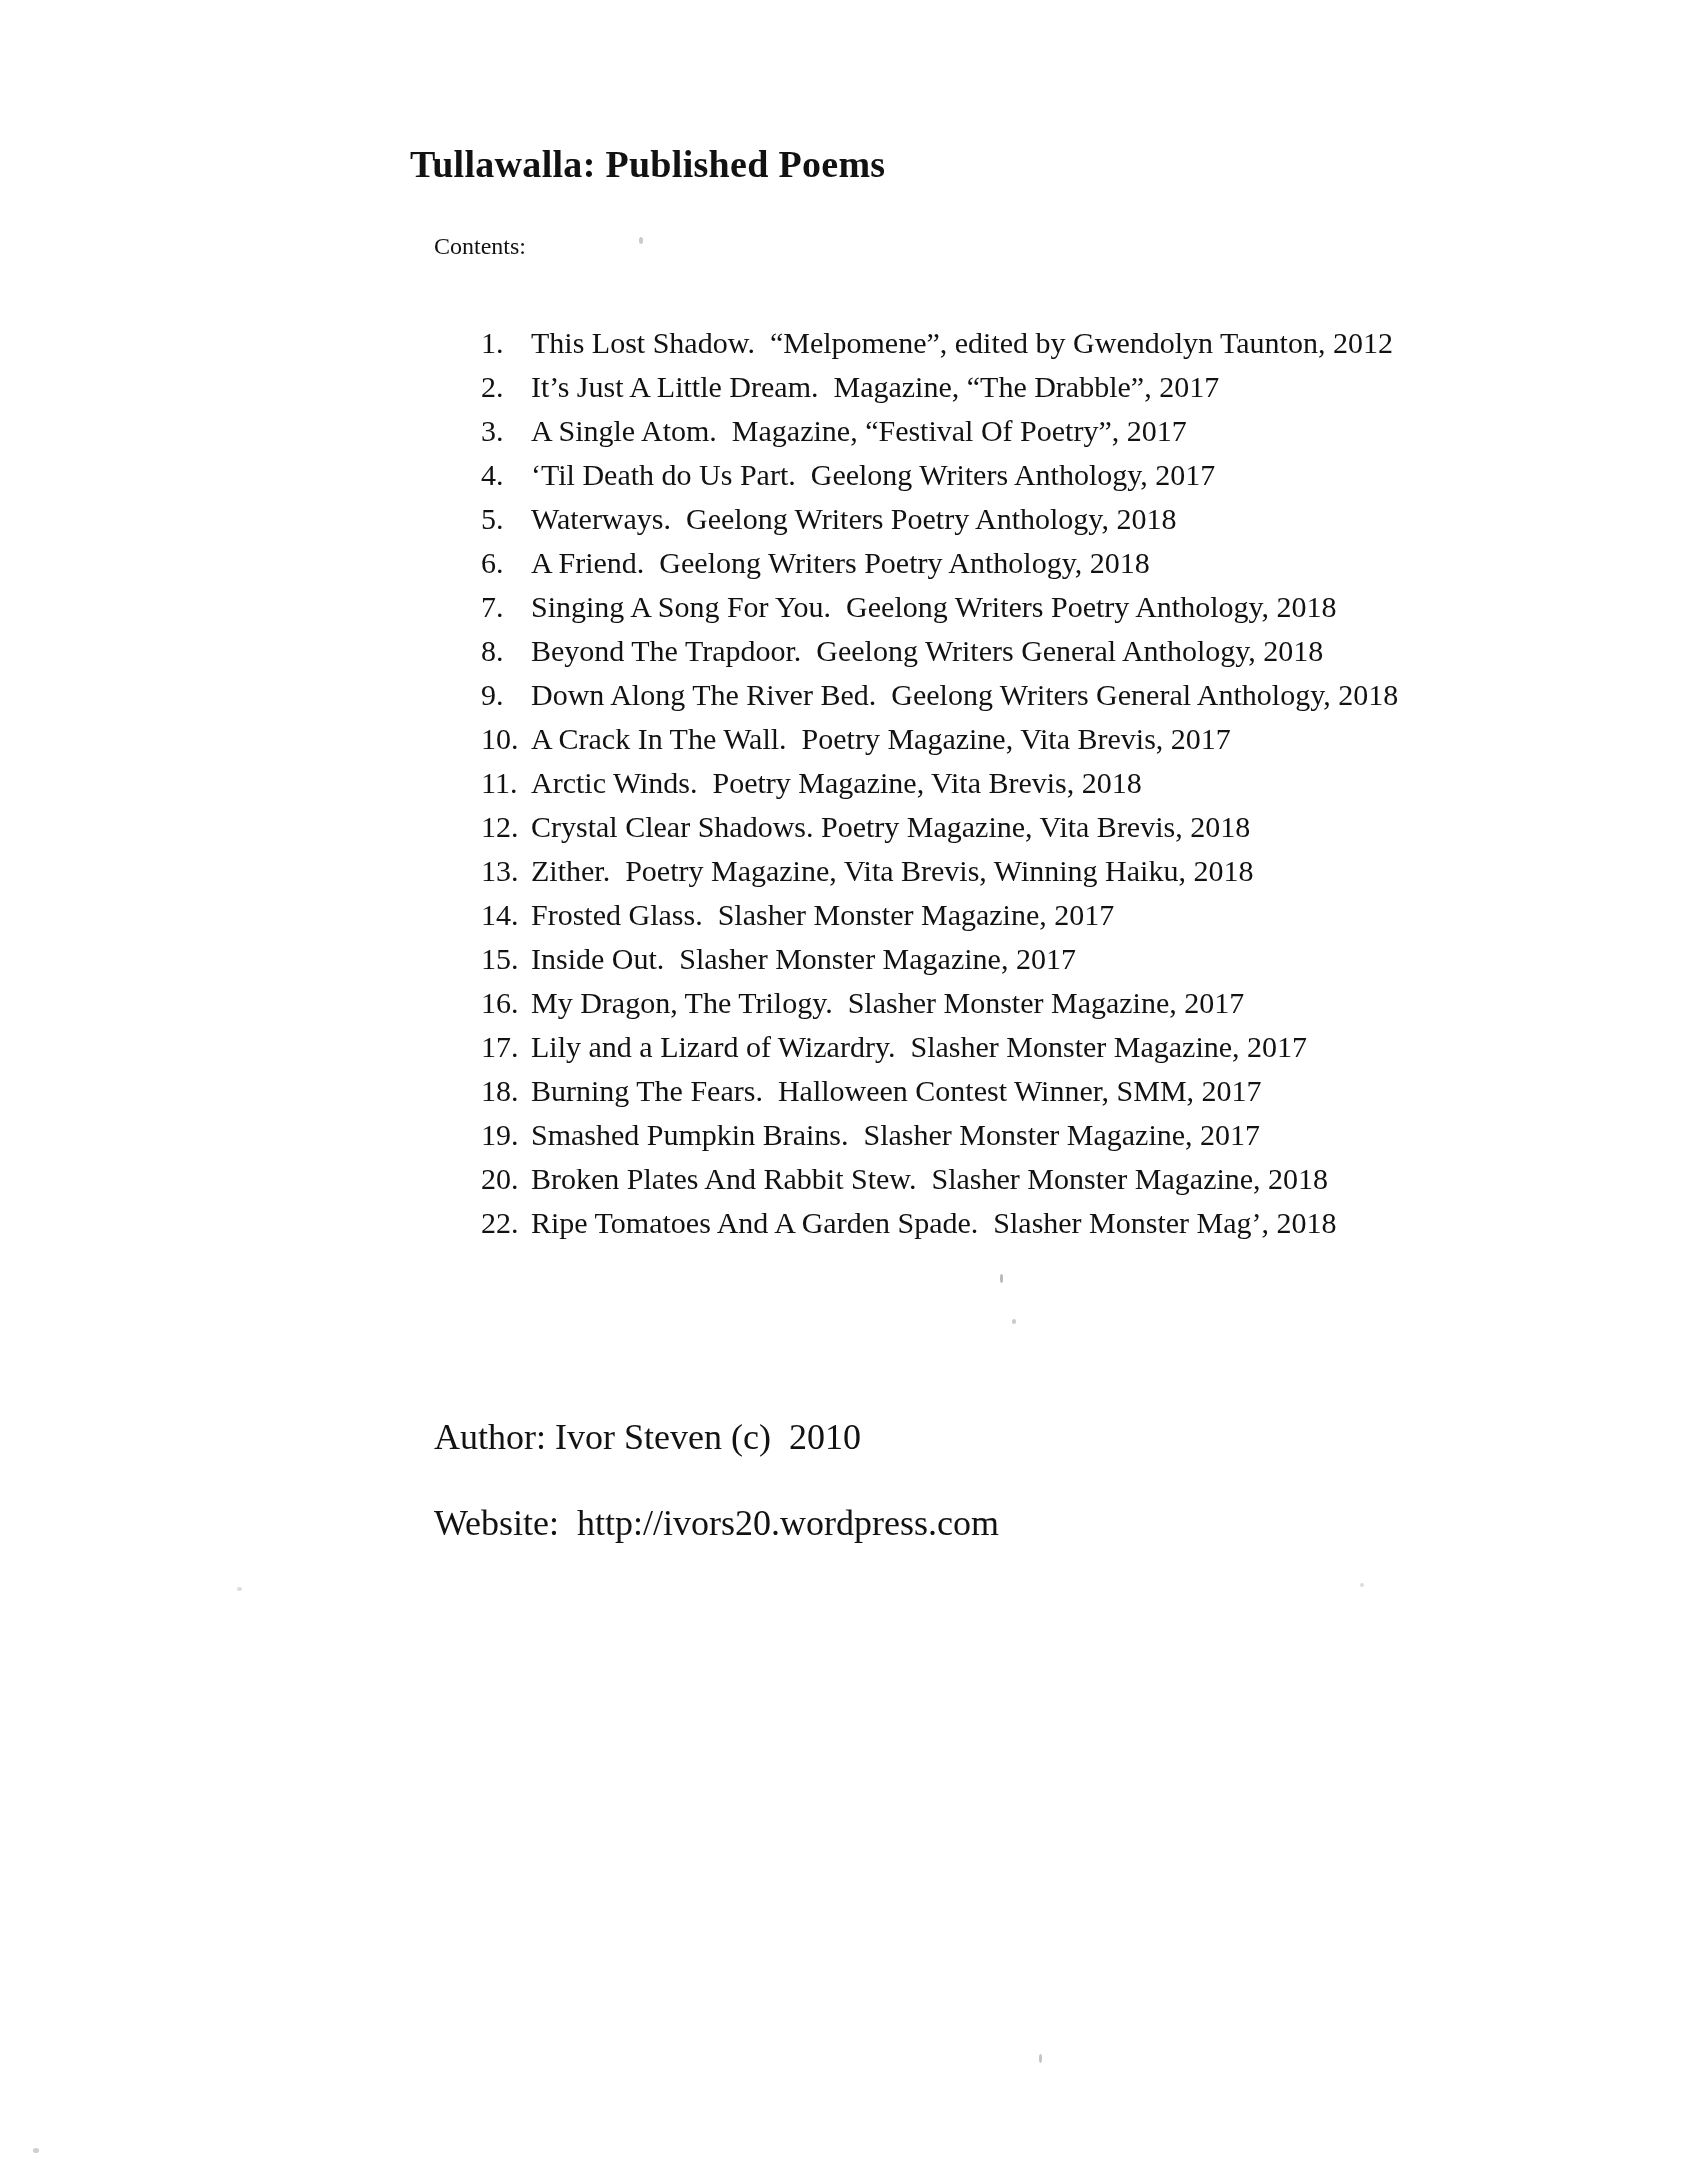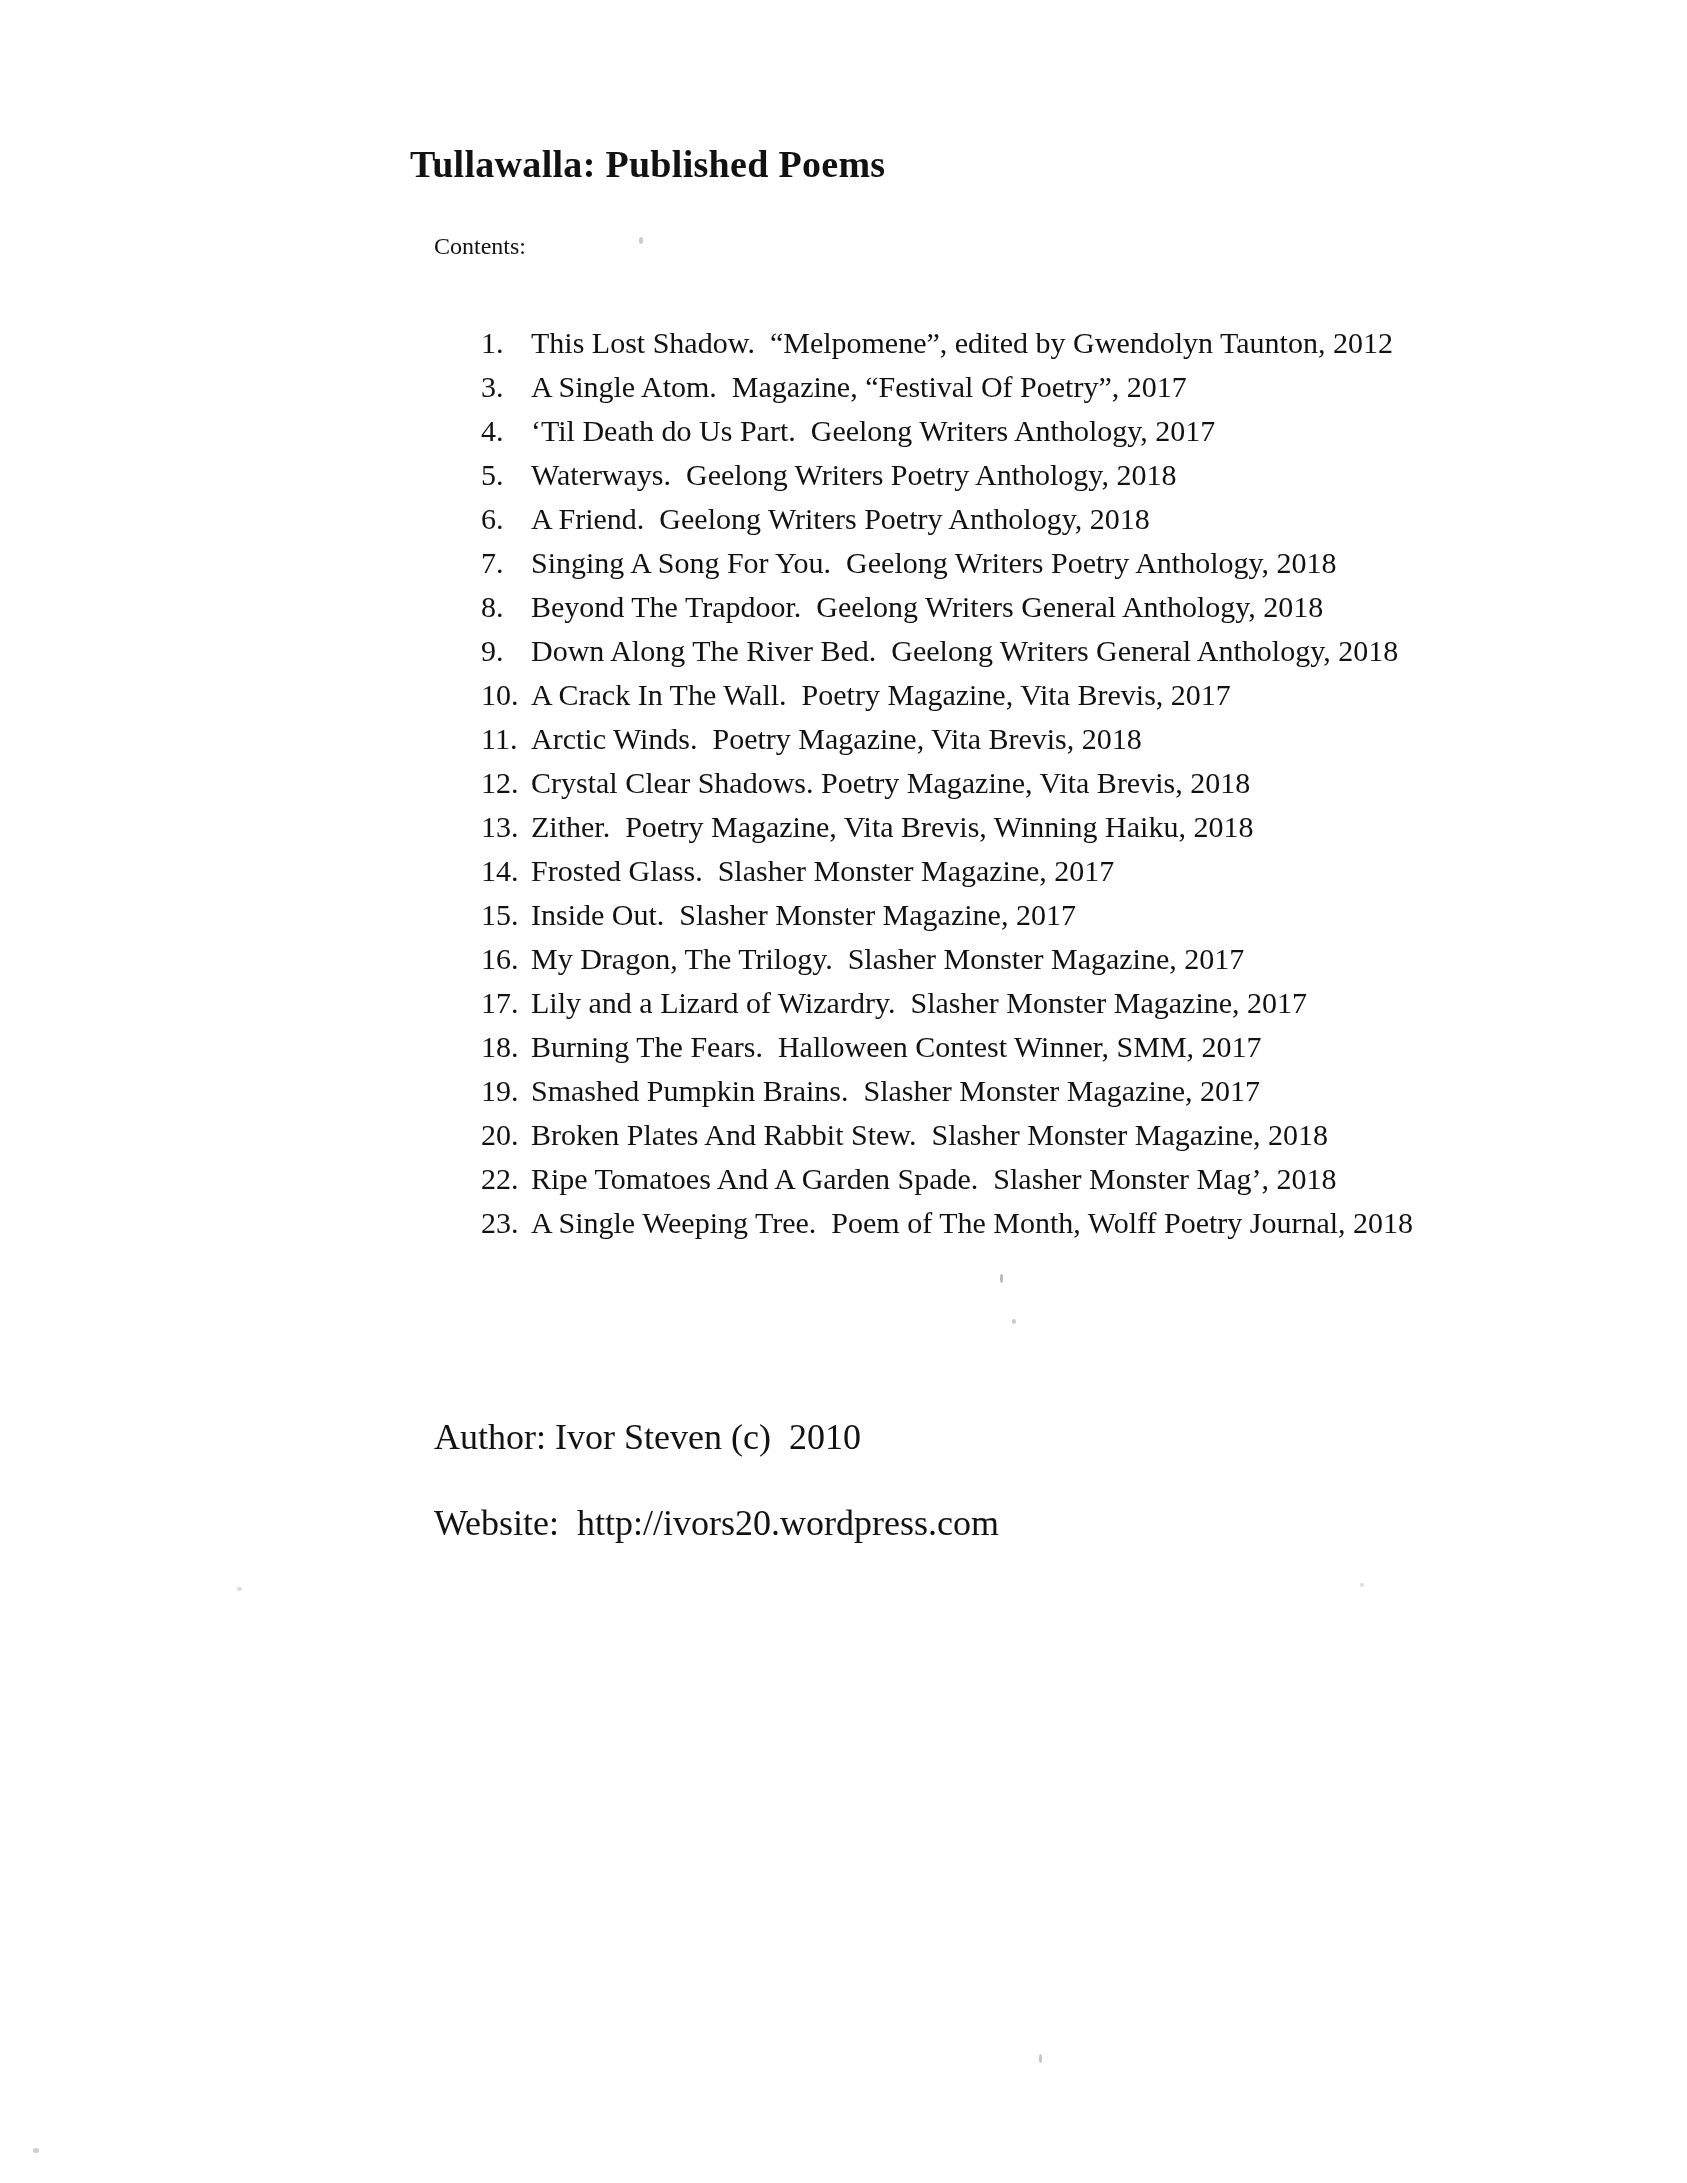--- a/index.html
+++ b/index.html
@@ -89,40 +89,40 @@
 <body>
 
 <div class="page">
 
   <div class="doc-title">Tullawalla: Published Poems</div>
 
   <div class="contents-heading">Contents:</div>
 
   <div class="contents-list">
     <div class="list-row"><span class="item-num">1.</span><span class="item-text">This Lost Shadow.  “Melpomene”, edited by Gwendolyn Taunton, 2012</span></div>
+    <div class="list-row"><span class="item-num">2.</span><span class="item-text">It’s Just A Little Dream.  Magazine, “The Drabble”, 2017</span></div>
     <div class="list-row"><span class="item-num">3.</span><span class="item-text">A Single Atom.  Magazine, “Festival Of Poetry”, 2017</span></div>
     <div class="list-row"><span class="item-num">4.</span><span class="item-text">‘Til Death do Us Part.  Geelong Writers Anthology, 2017</span></div>
     <div class="list-row"><span class="item-num">5.</span><span class="item-text">Waterways.  Geelong Writers Poetry Anthology, 2018</span></div>
     <div class="list-row"><span class="item-num">6.</span><span class="item-text">A Friend.  Geelong Writers Poetry Anthology, 2018</span></div>
     <div class="list-row"><span class="item-num">7.</span><span class="item-text">Singing A Song For You.  Geelong Writers Poetry Anthology, 2018</span></div>
     <div class="list-row"><span class="item-num">8.</span><span class="item-text">Beyond The Trapdoor.  Geelong Writers General Anthology, 2018</span></div>
     <div class="list-row"><span class="item-num">9.</span><span class="item-text">Down Along The River Bed.  Geelong Writers General Anthology, 2018</span></div>
     <div class="list-row"><span class="item-num">10.</span><span class="item-text">A Crack In The Wall.  Poetry Magazine, Vita Brevis, 2017</span></div>
     <div class="list-row"><span class="item-num">11.</span><span class="item-text">Arctic Winds.  Poetry Magazine, Vita Brevis, 2018</span></div>
     <div class="list-row"><span class="item-num">12.</span><span class="item-text">Crystal Clear Shadows. Poetry Magazine, Vita Brevis, 2018</span></div>
     <div class="list-row"><span class="item-num">13.</span><span class="item-text">Zither.  Poetry Magazine, Vita Brevis, Winning Haiku, 2018</span></div>
     <div class="list-row"><span class="item-num">14.</span><span class="item-text">Frosted Glass.  Slasher Monster Magazine, 2017</span></div>
     <div class="list-row"><span class="item-num">15.</span><span class="item-text">Inside Out.  Slasher Monster Magazine, 2017</span></div>
     <div class="list-row"><span class="item-num">16.</span><span class="item-text">My Dragon, The Trilogy.  Slasher Monster Magazine, 2017</span></div>
     <div class="list-row"><span class="item-num">17.</span><span class="item-text">Lily and a Lizard of Wizardry.  Slasher Monster Magazine, 2017</span></div>
     <div class="list-row"><span class="item-num">18.</span><span class="item-text">Burning The Fears.  Halloween Contest Winner, SMM, 2017</span></div>
     <div class="list-row"><span class="item-num">19.</span><span class="item-text">Smashed Pumpkin Brains.  Slasher Monster Magazine, 2017</span></div>
     <div class="list-row"><span class="item-num">20.</span><span class="item-text">Broken Plates And Rabbit Stew.  Slasher Monster Magazine, 2018</span></div>
     <div class="list-row"><span class="item-num">22.</span><span class="item-text">Ripe Tomatoes And A Garden Spade.  Slasher Monster Mag’, 2018</span></div>
-    <div class="list-row"><span class="item-num">23.</span><span class="item-text">A Single Weeping Tree.  Poem of The Month, Wolff Poetry Journal, 2018</span></div>
   </div>
 
   <div class="author-line">Author: Ivor Steven (c)  2010</div>
 
   <div class="website-line">Website:  http://ivors20.wordpress.com</div>
 
   <div class="speck s1"></div>
   <div class="speck s2"></div>
   <div class="speck s3"></div>
   <div class="speck s4"></div>

